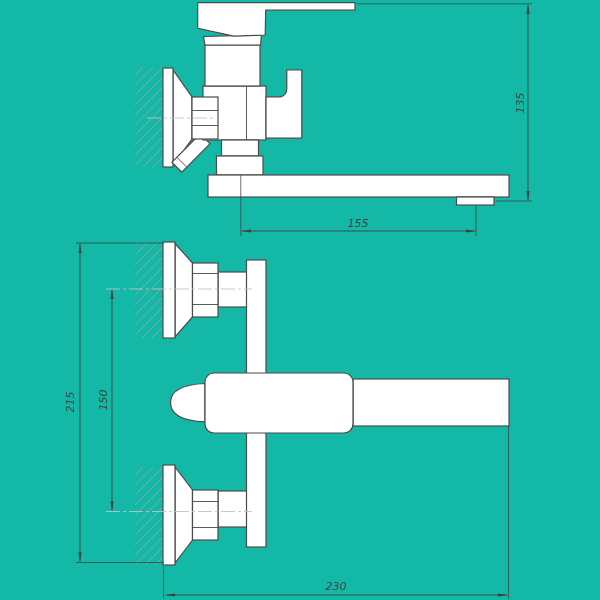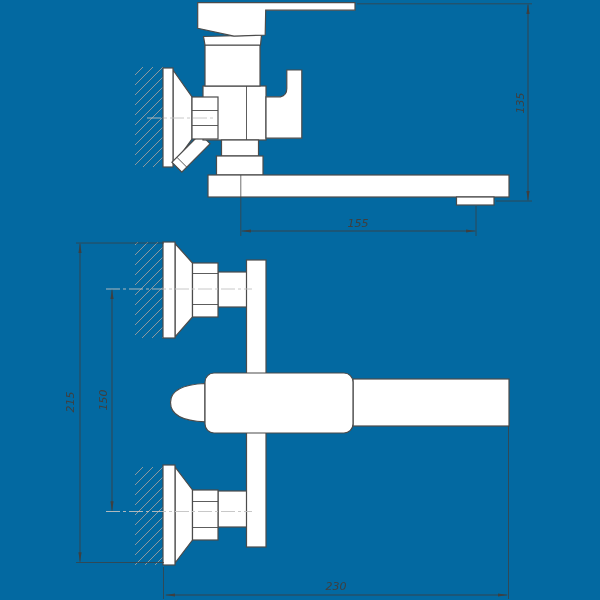--- a/index.html
+++ b/index.html
@@ -1,16 +1,16 @@
 <!DOCTYPE html>
 <html><head>
 <meta charset="utf-8">
 <style>
   html,body{margin:0;padding:0;background:#ffffff;}
-  .stage{width:600px;height:600px;background:#0369a1;position:relative;overflow:hidden;}
+  .stage{width:600px;height:600px;background:#14b8a6;position:relative;overflow:hidden;}
   
   .ol   {fill:#ffffff;stroke:#4b4b4b;stroke-width:1.2;stroke-linejoin:miter;}
   .thin {fill:none;stroke:#4b4b4b;stroke-width:0.9;}
   .dim  {fill:none;stroke:#3f3f3f;stroke-width:0.85;}
   .ext  {fill:none;stroke:#3f3f3f;stroke-width:0.75;}
   .cl   {fill:none;stroke:#c2c2c2;stroke-width:0.9;stroke-dasharray:14 3 3 3;}
   .dimtxt{font-family:"DejaVu Sans",sans-serif;font-style:italic;font-size:11px;fill:#3f3f3f;text-anchor:middle;}
 </style>
 </head>
 <body>

